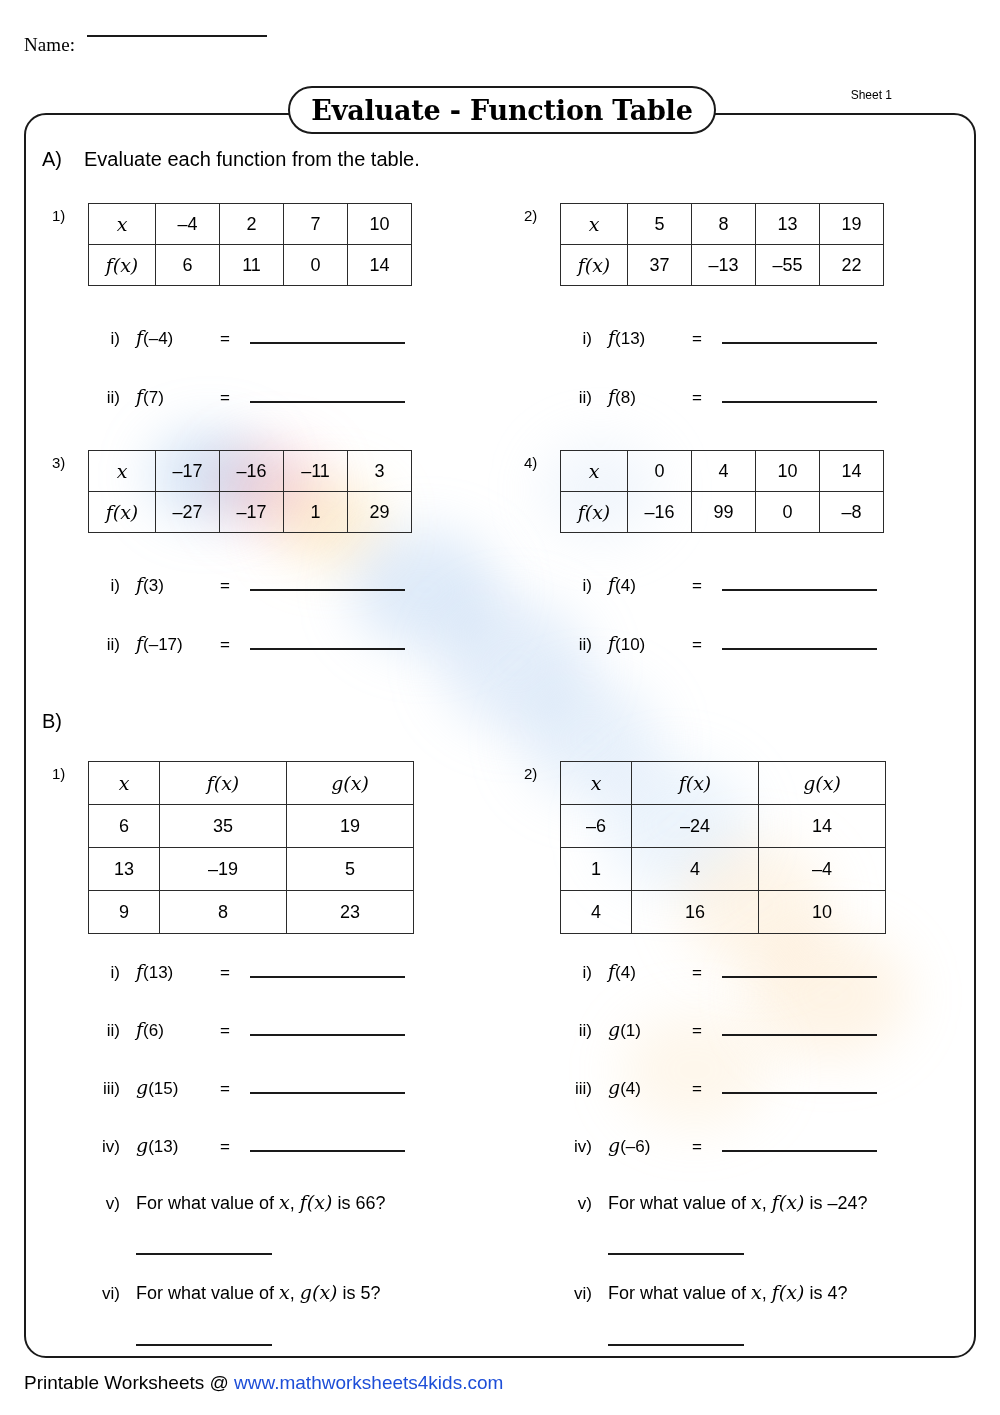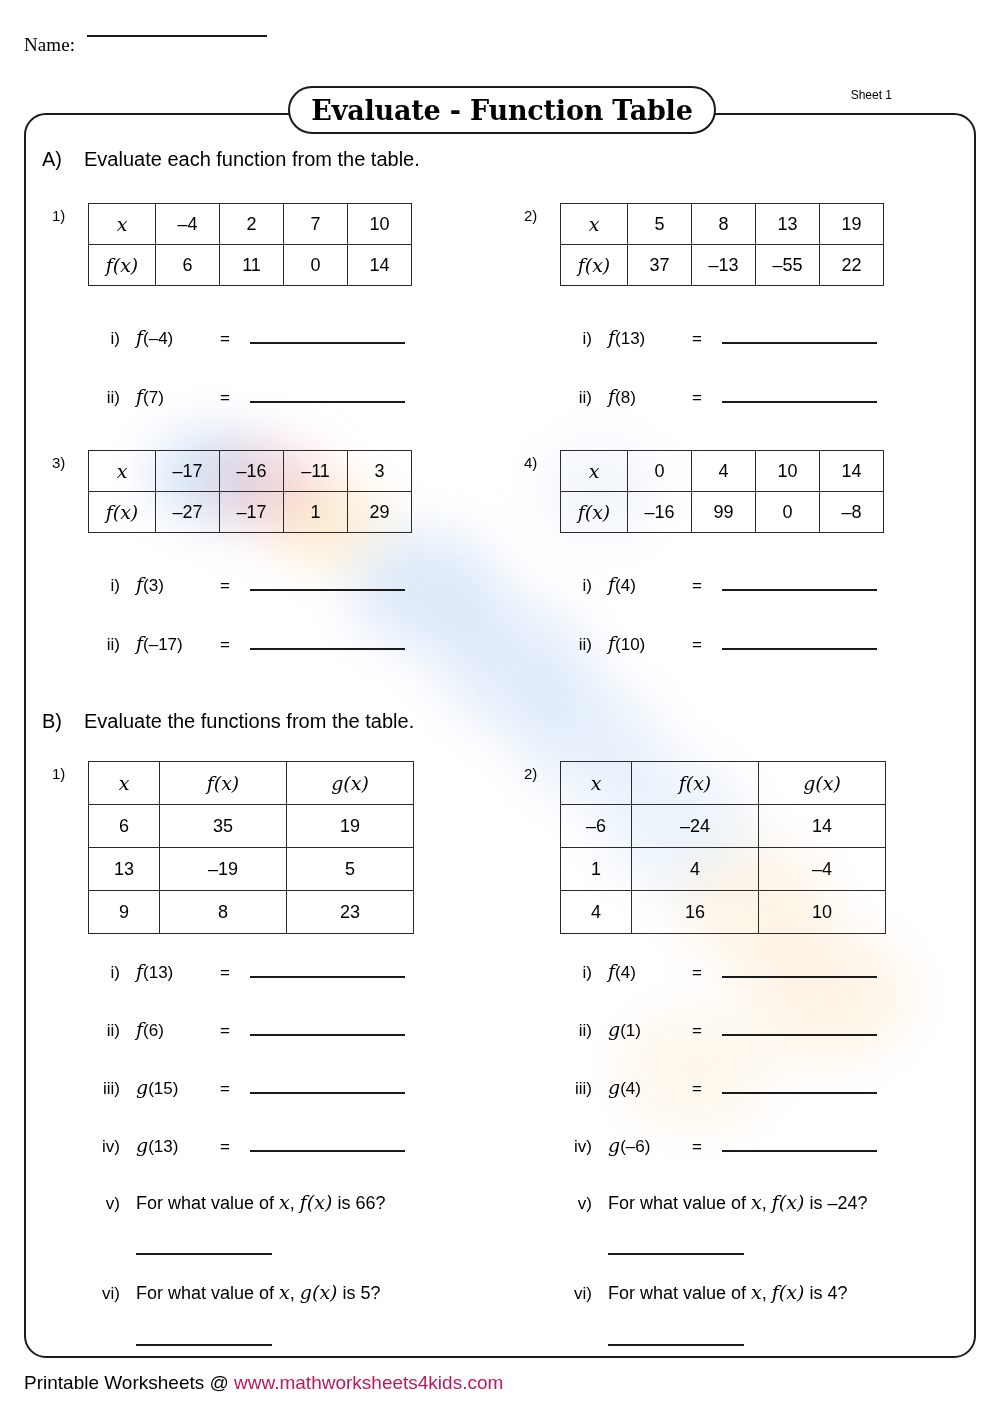--- a/index.html
+++ b/index.html
@@ -202,21 +202,21 @@
 
   
   .footer {
     position: absolute;
     left: 24px;
     top: 1372px;
     font-size: 19px;
     z-index: 3;
     white-space: nowrap;
   }
-  .footer .url { color: #be185d; }
+  .footer .url { color: #1d4ed8; }
 </style>
 </head>
 <body>
 
 <div class="watermark">
   <div class="wm-blob" style="left:150px;  top:430px;  width:120px; height:90px;  background:rgba(120,170,225,0.30);"></div>
   <div class="wm-blob" style="left:215px;  top:445px;  width:110px; height:85px;  background:rgba(235,130,150,0.30);"></div>
   <div class="wm-blob" style="left:275px;  top:480px;  width:110px; height:85px;  background:rgba(250,205,120,0.32);"></div>
   <div class="wm-blob" style="left:350px;  top:530px;  width:150px; height:120px; background:rgba(150,190,235,0.30);"></div>
   <div class="wm-blob" style="left:440px;  top:600px;  width:150px; height:130px; background:rgba(150,190,235,0.26);"></div>
@@ -378,21 +378,20 @@
   </div>
   <div class="qrow" style="left:534px; top:519px;">
     <span class="q-roman">ii)</span>
     <span class="q-expr mth"><span>f</span><span class="paren">(10)</span></span>
     <span class="q-eq">=</span>
     <span class="q-blank"></span>
   </div>
 
   <div class="section-head" style="left:18px; top:597px;">
     <span class="sec-letter">B)</span>
-    <span>Evaluate the functions from the table.</span>
   </div>
 
   <div class="prob" style="left:28px; top:648px;">
     <span class="prob-num">1)</span>
     <table class="fn typeB">
       <tbody>
           <tr>
         <td class="cx"><span class="mth">x</span></td>
         <td class="cf"><span class="mth">f(x)</span></td>
         <td class="cg"><span class="mth">g(x)</span></td>

